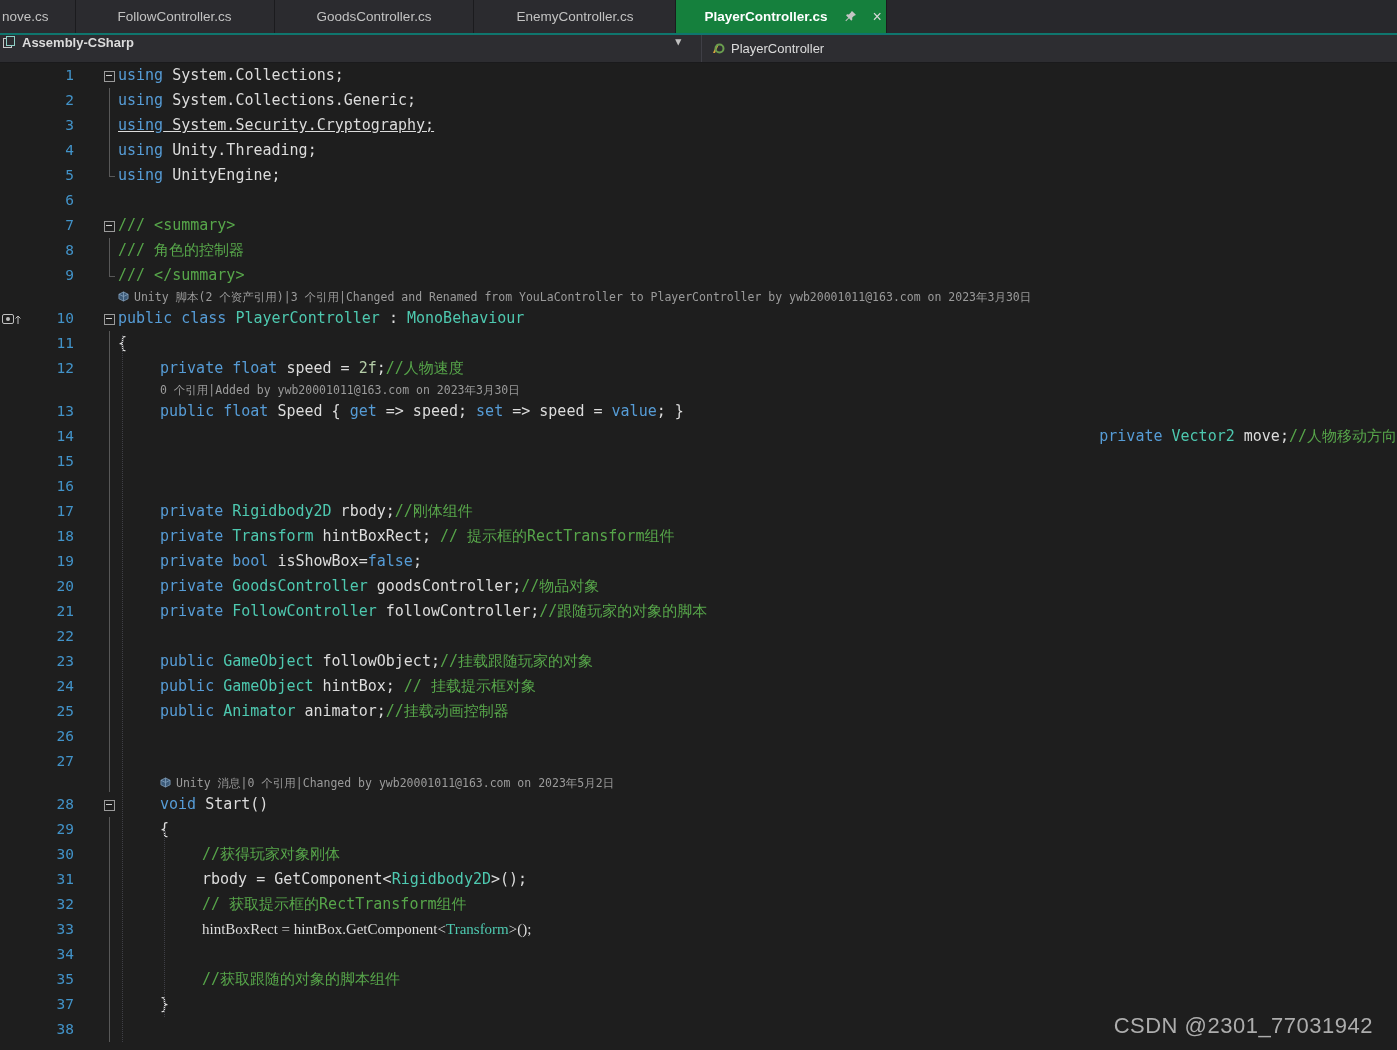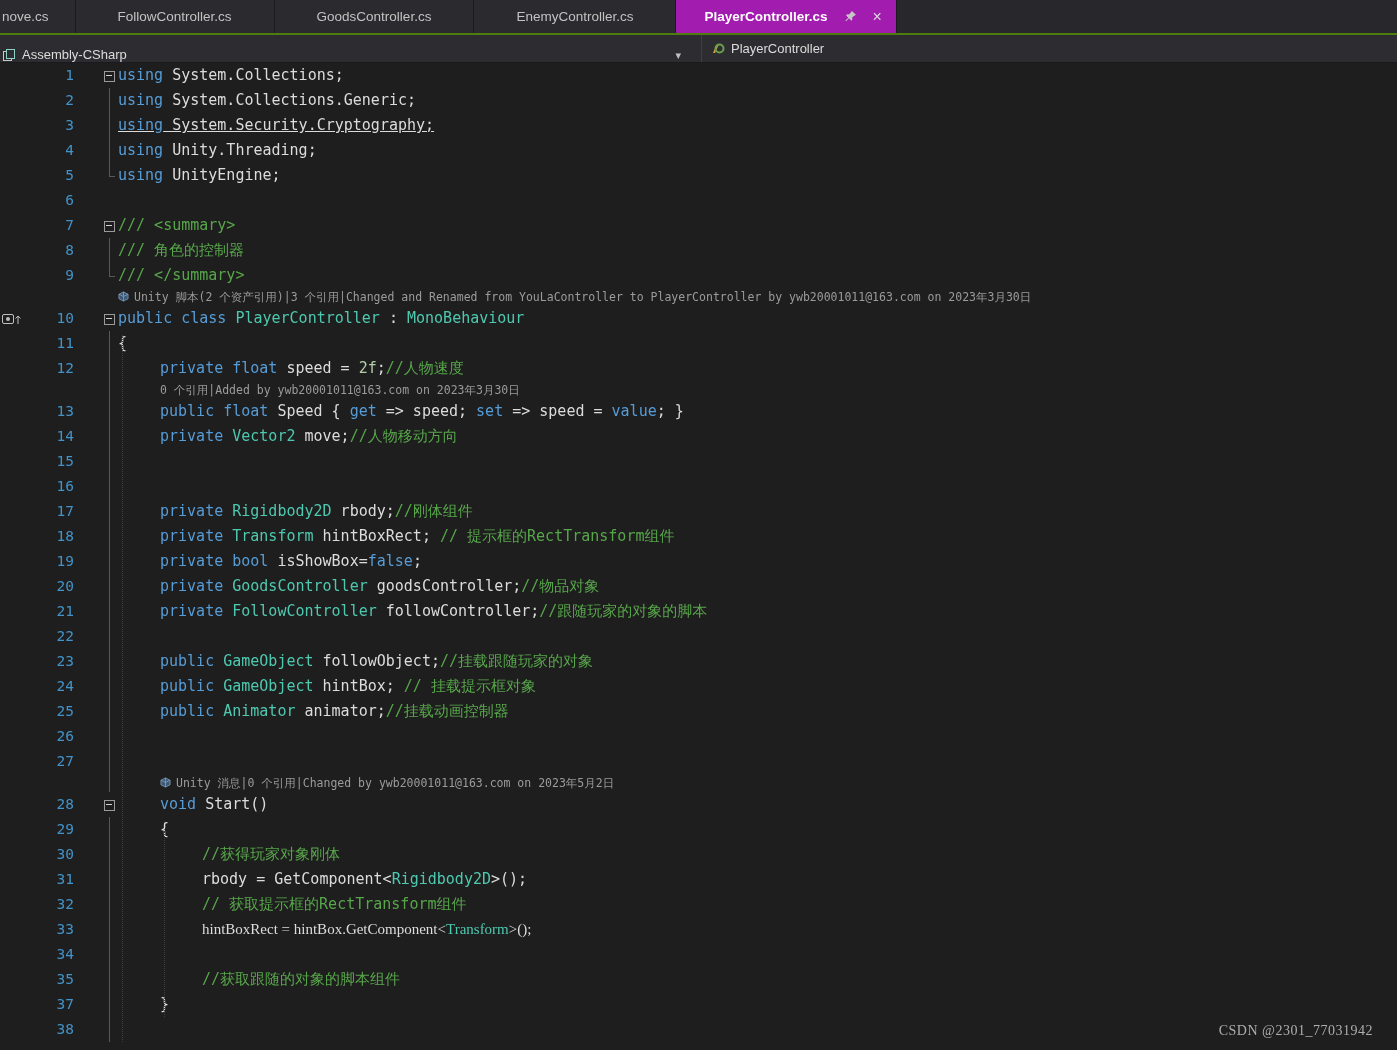--- a/index.html
+++ b/index.html
@@ -1,32 +1,32 @@
 <!DOCTYPE html>
 <html><head>
 <meta charset="utf-8">
 <style>
   * { margin:0; padding:0; box-sizing:border-box; }
   body { background:#111; font-family:"Liberation Sans", sans-serif; }
   .app { position:relative; width:1397px; height:1050px; background:#1E1E1E; overflow:hidden; }
 
   
-  .tabbar { display:flex; height:35px; background:#28282C; border-bottom:2px solid #4d7c0f; }
+  .tabbar { display:flex; height:35px; background:#28282C; border-bottom:2px solid #0f766e; }
   .tab { display:flex; align-items:center; gap:9px; padding:0 42px; border-right:1px solid #1B1B1E;
          color:#C2C2C2; font-size:13.5px; white-space:nowrap; cursor:default; background:#2B2B2F; }
   .tab.clipped { padding:0 26px 0 2px; }
-  .tab.active { background:#a21caf; color:#FFFFFF; font-weight:bold; padding:0 14px 0 28px;gap:16px; }
+  .tab.active { background:#15803d; color:#FFFFFF; font-weight:bold; padding:0 4px 0 28px;gap:16px; }
   .tab .close { font-size:16px; font-weight:normal; color:#D8D8D8; line-height:1; }
   .tab .pin { display:flex; align-items:center; }
 
   
   .navbar { display:flex; height:28px; background:#2D2D31; border-bottom:1px solid #1A1A1C;
             color:#DCDCDC; font-size:13px; }
-  .nav-left { display:flex; align-items:flex-end; width:702px; padding:0 20px 0 2px;
-              border-right:1px solid #3F3F46; }
+  .nav-left { display:flex; align-items:flex-start; width:702px; padding:0 20px 0 2px;
+              border-right:1px solid #3F3F46;font-weight:bold; }
   .nav-left .chev { margin-left:auto; color:#C0C0C0; font-size:11px; }
   .nav-right { display:flex; align-items:center; padding-left:8px; flex:1; }
   .nav-icon, .sym-icon { display:flex; align-items:center; margin-right:6px; }
 
   
   .editor { position:relative; height:986px; background:var(--bg, #1E1E1E);
             font-family:"DejaVu Sans Mono", monospace; }
   .row { display:flex; height:25px; line-height:25px; font-size:15px; white-space:pre; }
   .row.lens-row { height:18px; line-height:18px; font-size:11.5px; }
   .margin { width:30px; position:relative; }
@@ -51,22 +51,22 @@
   .s-ty { color:var(--ty, #4EC9B0); }
   .s-pl { color:var(--pl, #DCDCDC); }
   .s-cm { color:var(--cm, #57A64A); }
   .s-nu { color:var(--nu, #B5CEA8); }
   .s-cl { color:var(--cl, #9B9B9B); }
 
   .guide { position:absolute; width:0; border-left:1px dotted #3F3F46; }
   .g1 { left:122px; top:272px; height:707px; }
   .g2 { left:164px; top:768px; height:186px; }
 
-  .watermark { position:absolute; right:24px; bottom:10px; color:#ADADAD; font-size:14px;
-               font-family:Liberation Serif, serif; letter-spacing:0.5px; }
+  .watermark { position:absolute; right:24px; bottom:10px; color:#ADADAD; font-size:22px;
+               font-family:Liberation Sans, sans-serif; letter-spacing:0.5px; }
 </style>
 </head>
 <body>
 
 <div class="app">
 
   <div class="tabbar">
       <div class="tab clipped">
         <span>nove.cs</span>
       </div>
@@ -129,21 +129,21 @@
               </svg></span><span class="s-cl">Unity 脚本(2 个资产引用)|3 个引用|Changed and Renamed from YouLaController to PlayerController by ywb20001011@163.com on 2023年3月30日</span></div></div>
         <div class="row"><div class="margin"><svg width="20" height="13" viewBox="0 0 20 13">
               <rect x="0.5" y="2.5" width="11" height="9" rx="1.5" fill="none" stroke="#BFBFBF"></rect>
               <circle cx="6" cy="7" r="2" fill="#BFBFBF"></circle>
               <path d="M16 12 V4 M13.5 6.5 L16 4 L18.5 6.5" stroke="#BFBFBF" fill="none"></path>
             </svg></div><div class="num">10</div><div class="sel"></div><div class="fold box"></div><div class="code" style="padding-left: 0px;"><span class="s-kw">public class </span><span class="s-ty">PlayerController</span><span class="s-pl"> : </span><span class="s-ty">MonoBehaviour</span></div></div>
         <div class="row"><div class="margin"></div><div class="num">11</div><div class="sel"></div><div class="fold line"></div><div class="code" style="padding-left: 0px;"><span class="s-pl">{</span></div></div>
         <div class="row"><div class="margin"></div><div class="num">12</div><div class="sel"></div><div class="fold line"></div><div class="code" style="padding-left: 42px;"><span class="s-kw">private float </span><span class="s-pl">speed = </span><span class="s-nu">2f</span><span class="s-pl">;</span><span class="s-cm">//人物速度</span></div></div>
         <div class="row lens-row"><div class="margin"></div><div class="num"></div><div class="sel"></div><div class="fold line"></div><div class="code" style="padding-left: 42px;"><span class="s-cl">0 个引用|Added by ywb20001011@163.com on 2023年3月30日</span></div></div>
         <div class="row"><div class="margin"></div><div class="num">13</div><div class="sel"></div><div class="fold line"></div><div class="code" style="padding-left: 42px;"><span class="s-kw">public float </span><span class="s-pl">Speed { </span><span class="s-kw">get</span><span class="s-pl"> =&gt; speed; </span><span class="s-kw">set</span><span class="s-pl"> =&gt; speed = </span><span class="s-kw">value</span><span class="s-pl">; }</span></div></div>
-        <div class="row"><div class="margin"></div><div class="num">14</div><div class="sel"></div><div class="fold line"></div><div class="code" style="padding-left: 42px;"><span class="s-kw">private </span><span class="s-ty">Vector2</span><span class="s-pl"> move;</span><span class="s-cm">//人物移动方向</span></div></div>
+        <div class="row"><div class="margin"></div><div class="num">14</div><div class="sel"></div><div class="fold line"></div><div class="code" style="padding-left: 42px; text-align: right;"><span class="s-kw">private </span><span class="s-ty">Vector2</span><span class="s-pl"> move;</span><span class="s-cm">//人物移动方向</span></div></div>
         <div class="row"><div class="margin"></div><div class="num">15</div><div class="sel"></div><div class="fold line"></div><div class="code" style="padding-left: 0px;"></div></div>
         <div class="row"><div class="margin"></div><div class="num">16</div><div class="sel"></div><div class="fold line"></div><div class="code" style="padding-left: 0px;"></div></div>
         <div class="row"><div class="margin"></div><div class="num">17</div><div class="sel"></div><div class="fold line"></div><div class="code" style="padding-left: 42px;"><span class="s-kw">private </span><span class="s-ty">Rigidbody2D</span><span class="s-pl"> rbody;</span><span class="s-cm">//刚体组件</span></div></div>
         <div class="row"><div class="margin"></div><div class="num">18</div><div class="sel"></div><div class="fold line"></div><div class="code" style="padding-left: 42px;"><span class="s-kw">private </span><span class="s-ty">Transform</span><span class="s-pl"> hintBoxRect; </span><span class="s-cm">// 提示框的RectTransform组件</span></div></div>
         <div class="row"><div class="margin"></div><div class="num">19</div><div class="sel"></div><div class="fold line"></div><div class="code" style="padding-left: 42px;"><span class="s-kw">private bool </span><span class="s-pl">isShowBox=</span><span class="s-kw">false</span><span class="s-pl">;</span></div></div>
         <div class="row"><div class="margin"></div><div class="num">20</div><div class="sel"></div><div class="fold line"></div><div class="code" style="padding-left: 42px;"><span class="s-kw">private </span><span class="s-ty">GoodsController</span><span class="s-pl"> goodsController;</span><span class="s-cm">//物品对象</span></div></div>
         <div class="row"><div class="margin"></div><div class="num">21</div><div class="sel"></div><div class="fold line"></div><div class="code" style="padding-left: 42px;"><span class="s-kw">private </span><span class="s-ty">FollowController</span><span class="s-pl"> followController;</span><span class="s-cm">//跟随玩家的对象的脚本</span></div></div>
         <div class="row"><div class="margin"></div><div class="num">22</div><div class="sel"></div><div class="fold line"></div><div class="code" style="padding-left: 0px;"></div></div>
         <div class="row"><div class="margin"></div><div class="num">23</div><div class="sel"></div><div class="fold line"></div><div class="code" style="padding-left: 42px;"><span class="s-kw">public </span><span class="s-ty">GameObject</span><span class="s-pl"> followObject;</span><span class="s-cm">//挂载跟随玩家的对象</span></div></div>
         <div class="row"><div class="margin"></div><div class="num">24</div><div class="sel"></div><div class="fold line"></div><div class="code" style="padding-left: 42px;"><span class="s-kw">public </span><span class="s-ty">GameObject</span><span class="s-pl"> hintBox; </span><span class="s-cm">// 挂载提示框对象</span></div></div>

